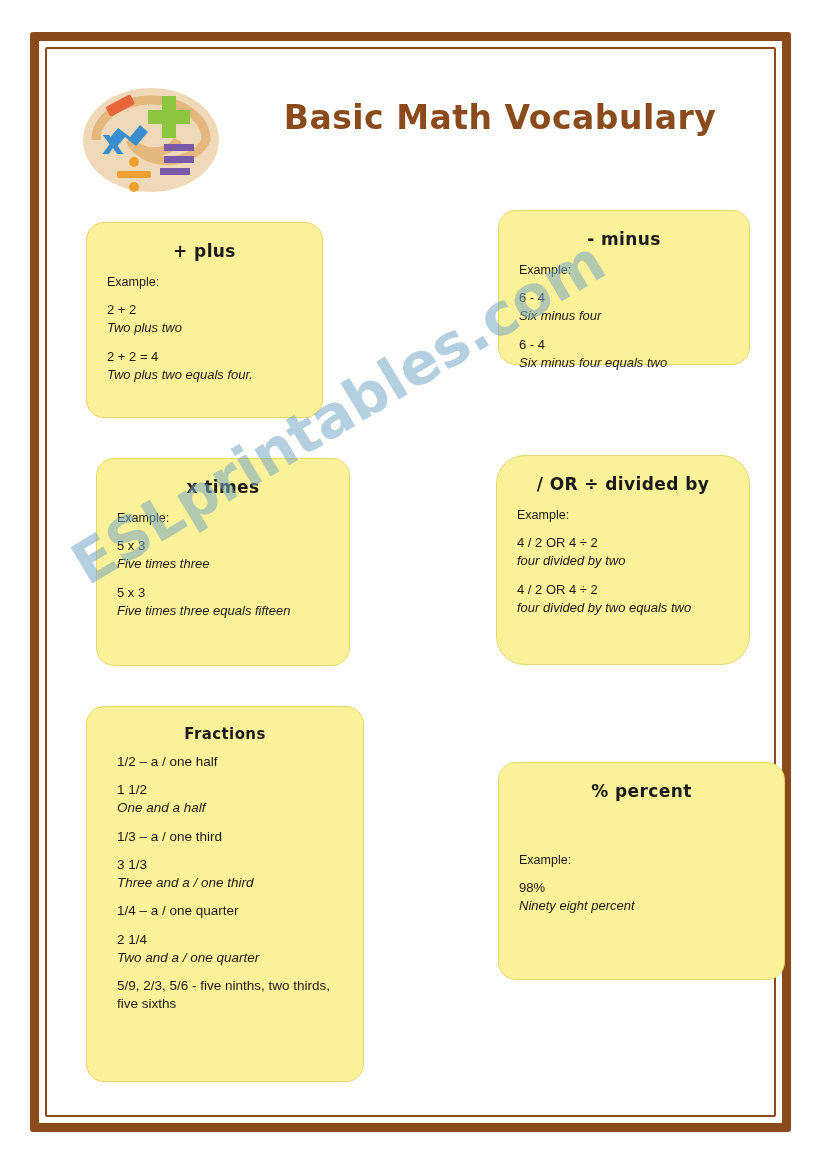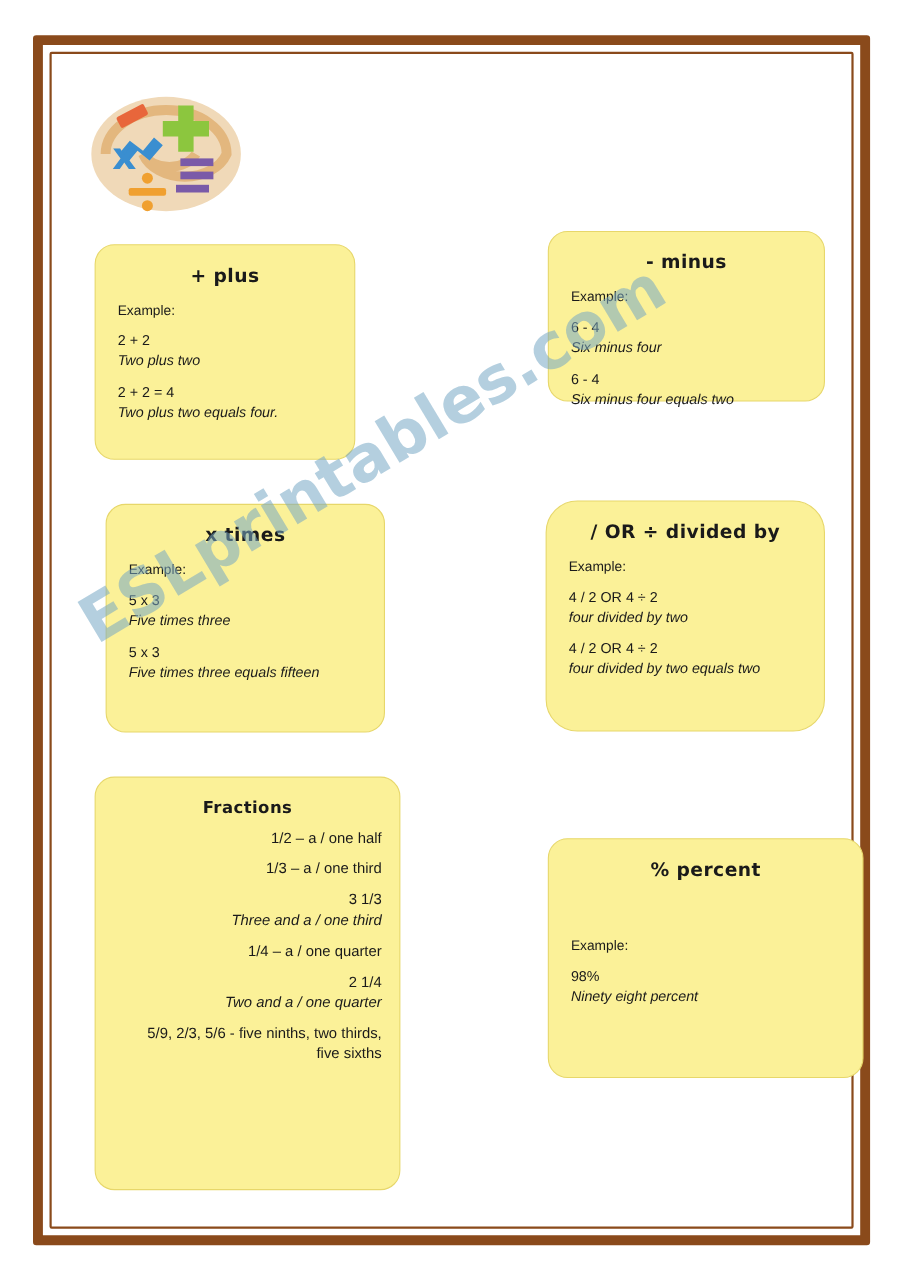--- a/index.html
+++ b/index.html
@@ -114,21 +114,20 @@
   #card-plus     { left: 86px;  top: 222px; width: 237px; height: 196px; }
   #card-minus    { left: 498px; top: 210px; width: 252px; height: 155px; }
   #card-times    { left: 96px;  top: 458px; width: 254px; height: 208px; }
   #card-divided  { left: 496px; top: 455px; width: 254px; height: 210px; border-radius: 29px; }
   #card-fractions{ left: 86px;  top: 706px; width: 278px; height: 376px; }
   #card-percent  { left: 498px; top: 762px; width: 287px; height: 218px; }
 
   
   .frac-item {
     margin: 0 0 10px 14px;
-    text-align: right;
   }
   .frac-line {
     font-size: 13.5px;
     color: #1a1a1a;
     line-height: 1.35;
   }
   .frac-sub {
     font-size: 13.5px;
     color: #1a1a1a;
     font-style: italic;
@@ -182,20 +181,21 @@
             <rect x="-4" y="24" width="30" height="7" fill="#7a5aa8"></rect>
           </g>
           <g transform="translate(56,84)">
             <circle cx="0" cy="0" r="5" fill="#f0a030"></circle>
             <rect x="-17" y="9" width="34" height="7" rx="2" fill="#f0a030"></rect>
             <circle cx="0" cy="25" r="5" fill="#f0a030"></circle>
           </g>
         </g>
       </svg>
     </div>
+    <div class="title">Basic Math Vocabulary</div>
   </div>
 
   <div class="card" id="card-plus">
     <div class="card-title">+  plus</div>
     <div class="example-label">Example:</div>
     <div class="ex-block">
       <div class="ex-expr">2 + 2</div>
       <div class="ex-words">Two plus two</div>
     </div>
     <div class="ex-block">
@@ -240,20 +240,24 @@
     <div class="ex-block">
       <div class="ex-expr">4 / 2 OR 4 ÷ 2</div>
       <div class="ex-words">four divided by two equals two</div>
     </div>
   </div>
 
   <div class="card" id="card-fractions">
     <div class="card-title">Fractions</div>
     <div class="frac-item">
       <div class="frac-line">1/2 – a / one half</div>
+    </div>
+    <div class="frac-item">
+      <div class="frac-line">1 1/2</div>
+      <div class="frac-sub">One and a half</div>
     </div>
     <div class="frac-item">
       <div class="frac-line">1/3 – a / one third</div>
     </div>
     <div class="frac-item">
       <div class="frac-line">3 1/3</div>
       <div class="frac-sub">Three and a / one third</div>
     </div>
     <div class="frac-item">
       <div class="frac-line">1/4 – a / one quarter</div>

